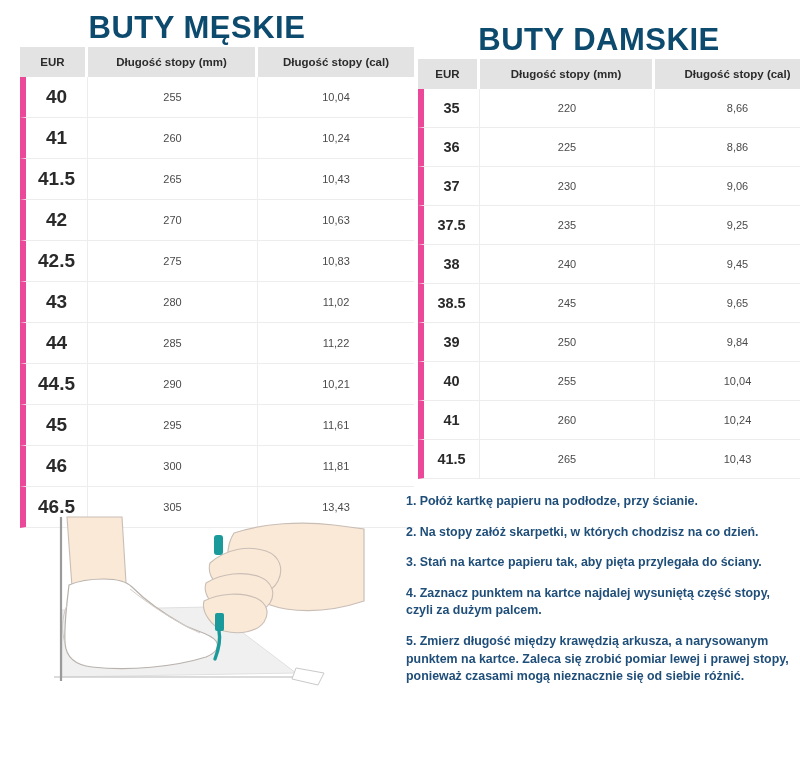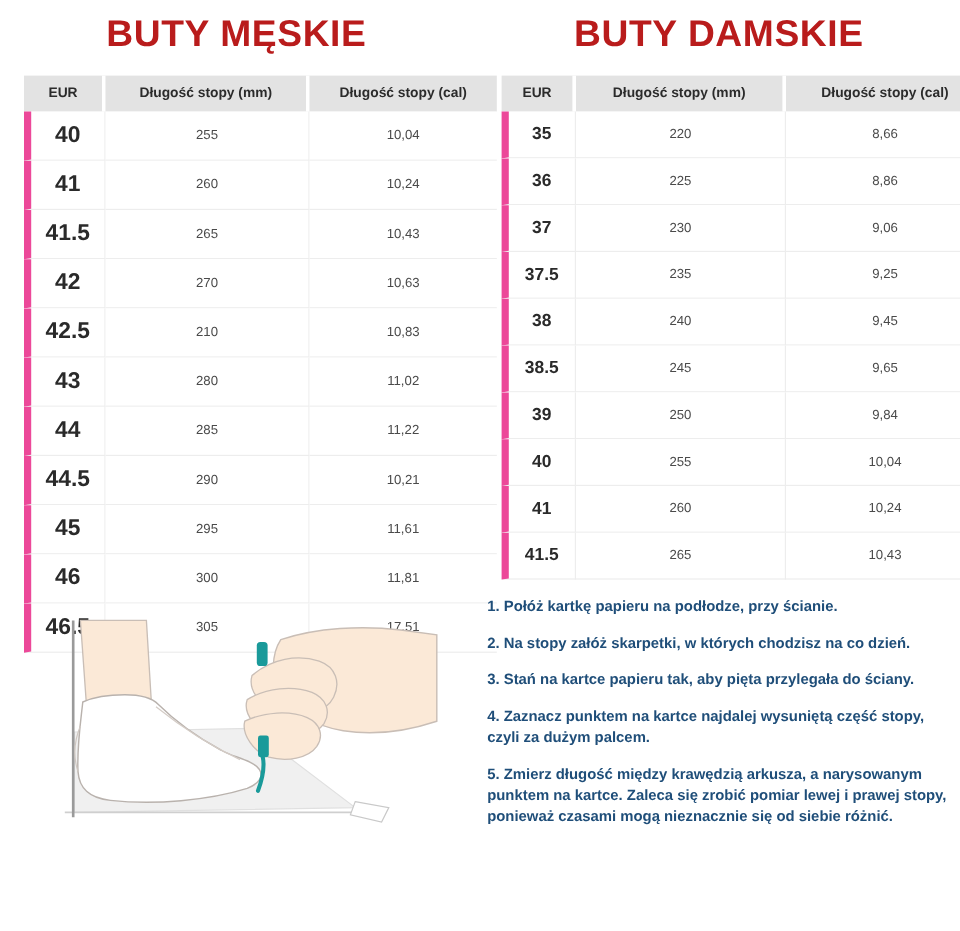--- a/index.html
+++ b/index.html
@@ -25,36 +25,36 @@
   .col-left {
     position: absolute;
     left: 0;
     top: 0;
     width: 394px;
     height: 776px;
   }
   .col-right {
     position: absolute;
     left: 398px;
-    top: 0;
+    top: 12px;
     width: 402px;
     height: 608px;
   }
 
   
   .chart-title {
     font-family: "Liberation Sans", sans-serif;
     font-weight: bold;
     font-size: 31px;
     letter-spacing: 0.5px;
     text-align: center;
-    color: #b91c1c;
+    color: #0c4a6e;
     line-height: 1;
     padding-top: 12px;
-    padding-bottom: 20px;
+    padding-bottom: 4px;
     white-space: nowrap;
   }
 
   
   table.size-table {
     border-collapse: separate;
     border-spacing: 0;
     width: 100%;
     table-layout: fixed;
   }
@@ -166,21 +166,21 @@
             <td class="val-cell">265</td>
             <td class="val-cell">10,43</td>
           </tr>
           <tr class="body-row">
             <td class="eur-cell">42</td>
             <td class="val-cell">270</td>
             <td class="val-cell">10,63</td>
           </tr>
           <tr class="body-row">
             <td class="eur-cell">42.5</td>
-            <td class="val-cell">210</td>
+            <td class="val-cell">275</td>
             <td class="val-cell">10,83</td>
           </tr>
           <tr class="body-row">
             <td class="eur-cell">43</td>
             <td class="val-cell">280</td>
             <td class="val-cell">11,02</td>
           </tr>
           <tr class="body-row">
             <td class="eur-cell">44</td>
             <td class="val-cell">285</td>
@@ -197,21 +197,21 @@
             <td class="val-cell">11,61</td>
           </tr>
           <tr class="body-row">
             <td class="eur-cell">46</td>
             <td class="val-cell">300</td>
             <td class="val-cell">11,81</td>
           </tr>
           <tr class="body-row">
             <td class="eur-cell">46.5</td>
             <td class="val-cell">305</td>
-            <td class="val-cell">17,51</td>
+            <td class="val-cell">13,43</td>
           </tr>
         </tbody>
       </table>
     </div>
   </div>
 
   <div class="col-right">
 
     <div class="chart-title">BUTY DAMSKIE</div>
 

